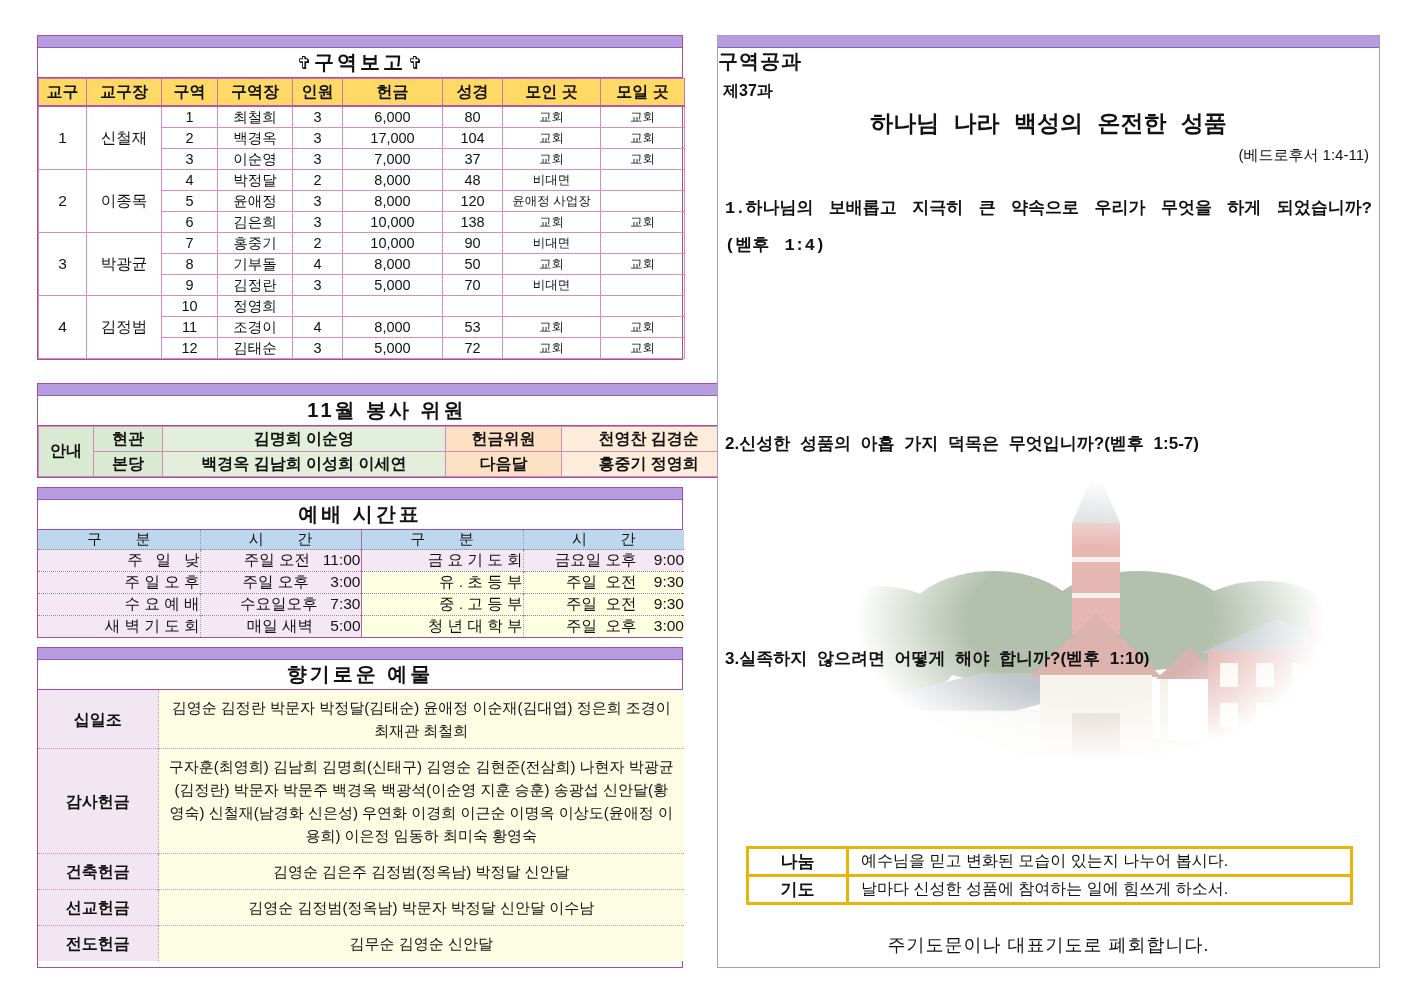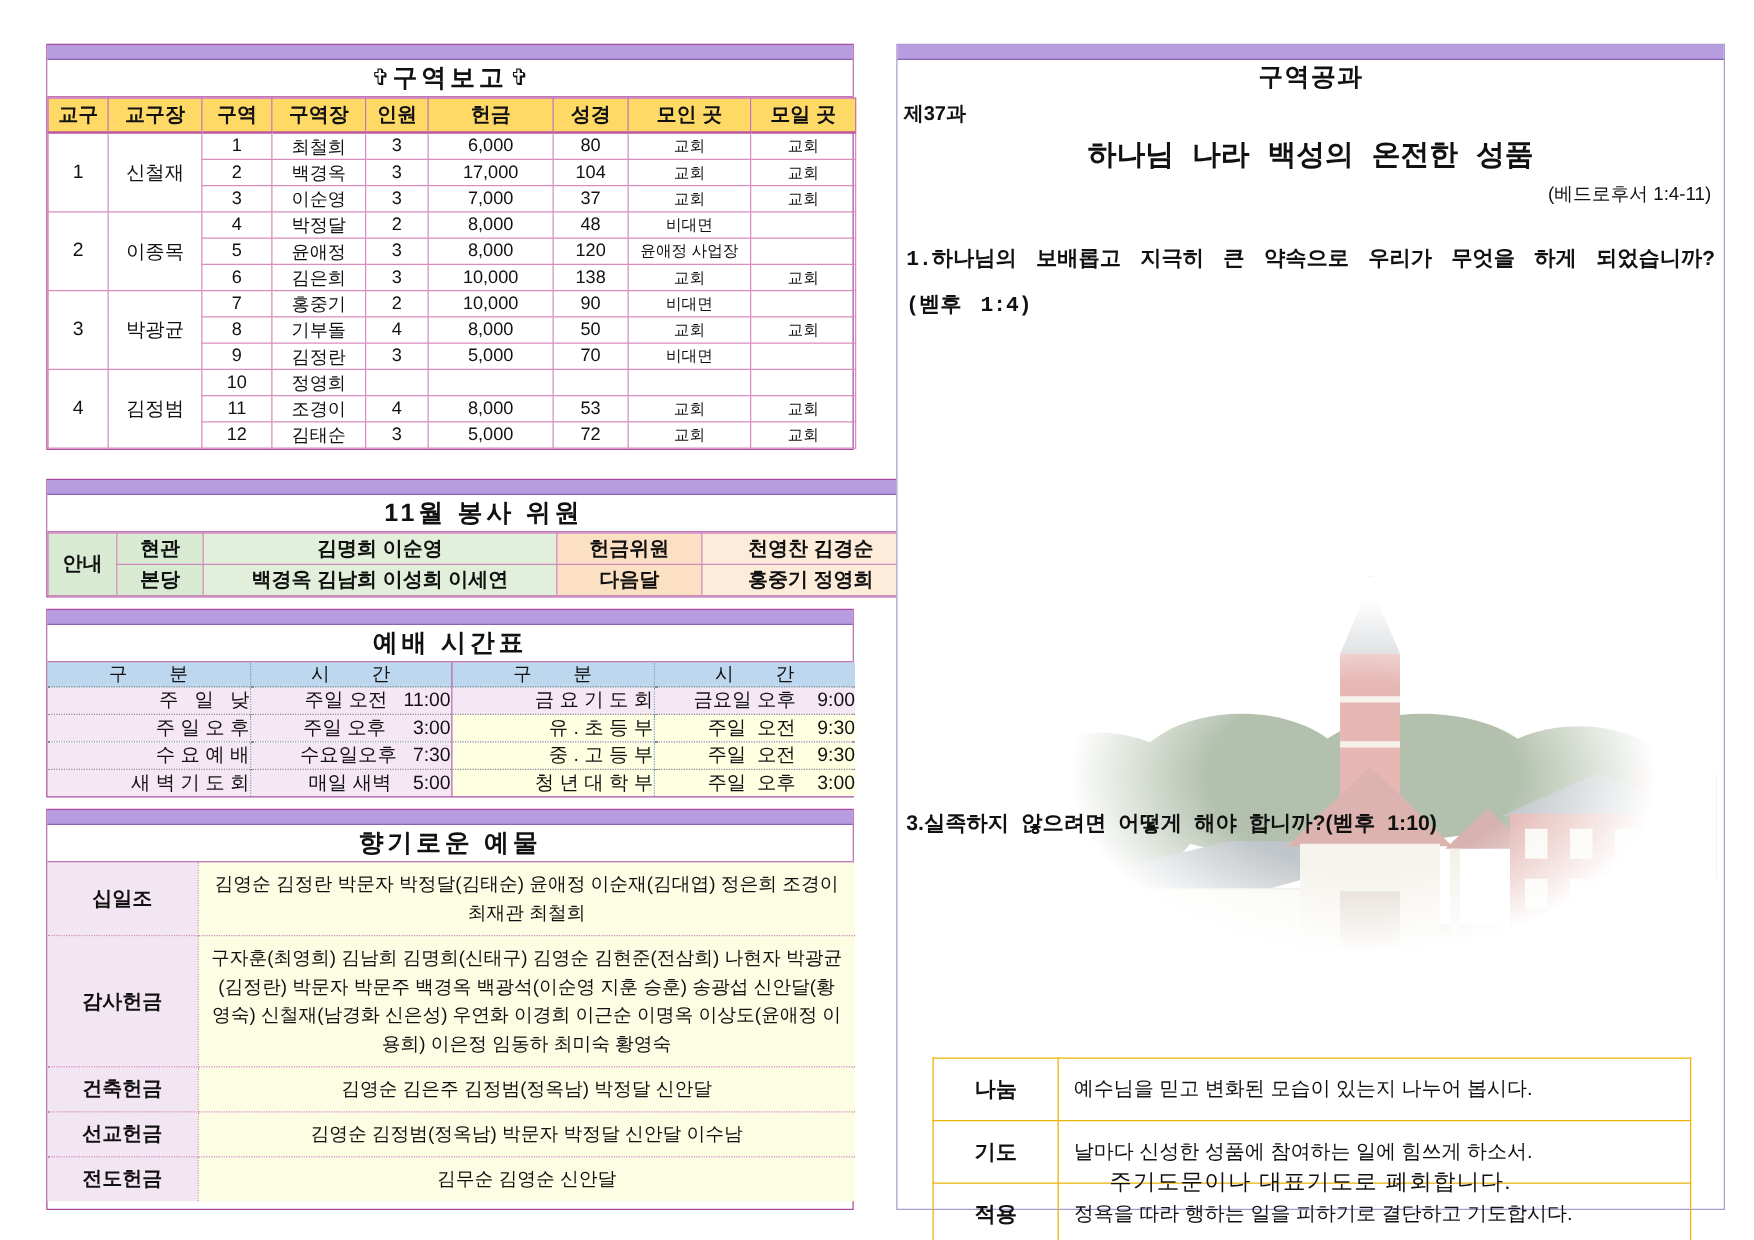--- a/index.html
+++ b/index.html
@@ -34,33 +34,33 @@
   
   .offer td{border-top:1px dotted #cf8abc;font-size:15px;padding:6px 10px;line-height:23px;vertical-align:middle;}
   .offer tr:first-child td{border-top:none;}
   .offer td.lbl{background:#f3e6f3;font-weight:bold;font-size:16px;text-align:center;
     border-right:1px dotted #cf8abc;padding:6px 2px;}
   .offer td.val{background:#fdfde4;text-align:center;}
   
   .panel{position:absolute;left:717px;top:35px;width:663px;height:933px;
     border:1px solid #a99bd0;background:#fff;box-sizing:border-box;}
   .panel .abs{position:absolute;}
-  .p-title{top:12px;left:0;right:0;text-align:center;font-size:20px;font-weight:bold;letter-spacing:1px;}
+  .p-title{top:12px;left:0;right:0;font-size:20px;font-weight:bold;letter-spacing:1px;}
   .p-lesson-no{top:45px;left:5px;font-size:16px;font-weight:bold;}
   .p-main-title{top:72px;left:0;right:0;text-align:center;font-size:23px;font-weight:bold;word-spacing:8px;}
   .p-scripture{top:110px;right:10px;font-size:15px;}
   .question{left:7px;right:7px;font-size:17px;font-weight:bold;line-height:2.15;
     text-align:justify;word-spacing:5px;z-index:3;}
   .q1{top:155px;font-family:Liberation Mono, monospace;} .q2{top:390px;} .q3{top:605px;}
   .church-wrap{top:425px;left:90px;width:565px;height:340px;z-index:1;}
   .church-wrap svg{opacity:.42;}
   .church-fade{position:absolute;inset:0;
     background:radial-gradient(ellipse 52% 52% at 50% 47%, rgba(255,255,255,0) 42%, #ffffff 80%);}
   .practice{top:810px;left:28px;width:607px;z-index:4;}
-  .practice td{border:1px solid #eab308;height:25px;padding:12px;}
+  .practice td{border:3px solid #eab308;height:25px;padding:0;}
   .practice td.plbl{font-weight:bold;font-size:17px;text-align:center;}
   .practice td.pval{font-size:16px;padding-left:12px;}
   .p-closing{top:897px;left:0;right:0;text-align:center;font-size:18px;font-weight:normal;letter-spacing:1px;z-index:4;}
 </style>
 </head>
 <body>
 
 <div class="section" style="left:37px;top:35px;width:646px;">
   <div class="bar"></div>
   <div class="sec-title">
@@ -323,20 +323,21 @@
 
 <div class="panel">
   <div class="bar"></div>
 
   <div class="abs p-title">구역공과</div>
   <div class="abs p-lesson-no">제37과</div>
   <div class="abs p-main-title">하나님 나라 백성의 온전한 성품</div>
   <div class="abs p-scripture">(베드로후서 1:4-11)</div>
 
   <div class="abs question q1">1.하나님의 보배롭고 지극히 큰 약속으로 우리가 무엇을 하게 되었습니까?(벧후 1:4)</div>
+  <div class="abs question q2">2.신성한 성품의 아홉 가지 덕목은 무엇입니까?(벧후 1:5-7)</div>
   <div class="abs question q3">3.실족하지 않으려면 어떻게 해야 합니까?(벧후 1:10)</div>
 
   <div class="abs church-wrap">
     <svg width="565" height="340" viewBox="0 0 565 340" xmlns="http://www.w3.org/2000/svg">
 
       <g fill="#4d6b3d">
         <ellipse cx="70" cy="185" rx="85" ry="60"></ellipse>
         <ellipse cx="185" cy="165" rx="90" ry="55"></ellipse>
         <ellipse cx="330" cy="160" rx="95" ry="50"></ellipse>
         <ellipse cx="455" cy="175" rx="85" ry="55"></ellipse>
@@ -395,21 +396,17 @@
       </colgroup>
     <tbody>
         <tr>
       <td class="plbl">나눔</td>
       <td class="pval">예수님을 믿고 변화된 모습이 있는지 나누어 봅시다.</td>
     </tr>
     <tr>
       <td class="plbl">기도</td>
       <td class="pval">날마다 신성한 성품에 참여하는 일에 힘쓰게 하소서.</td>
     </tr>
-    <tr>
-      <td class="plbl">적용</td>
-      <td class="pval">정욕을 따라 행하는 일을 피하기로 결단하고 기도합시다.</td>
-    </tr>
   </tbody>
     </table>
 
   <div class="abs p-closing">주기도문이나 대표기도로 폐회합니다.</div>
 </div>
 
 </body></html>

